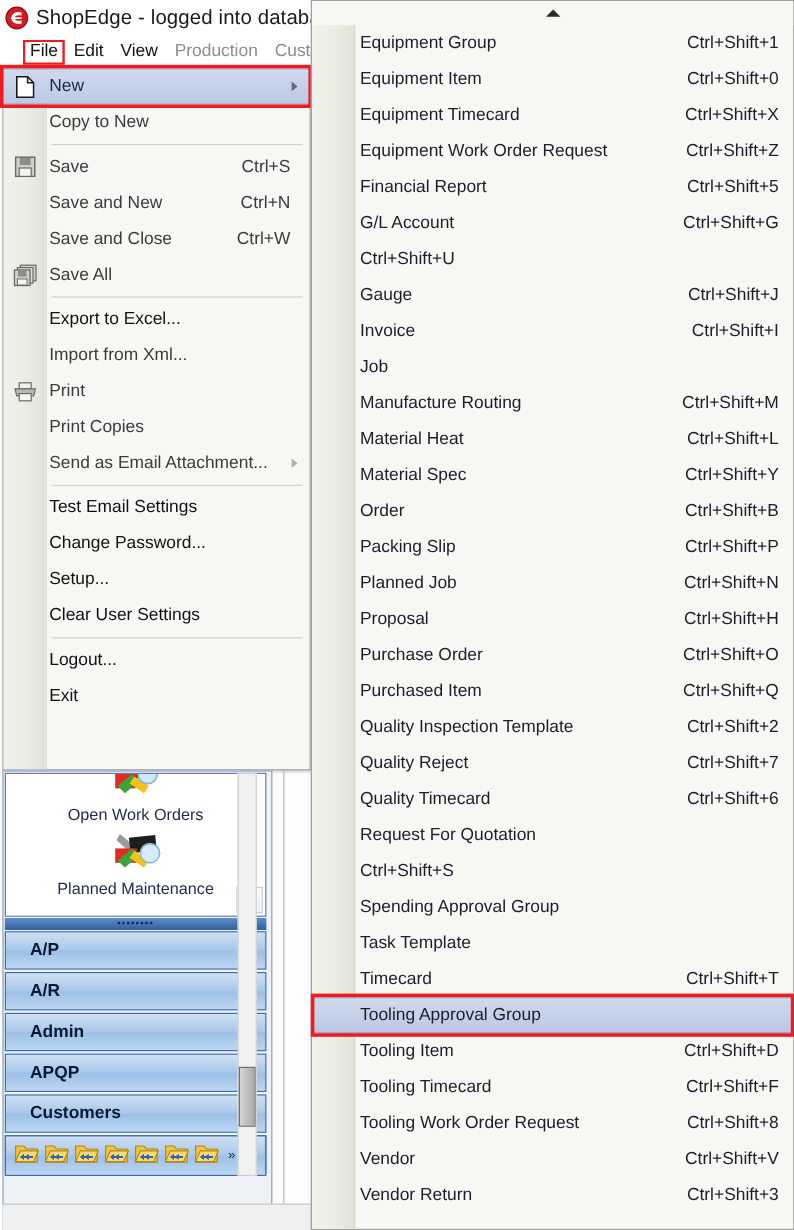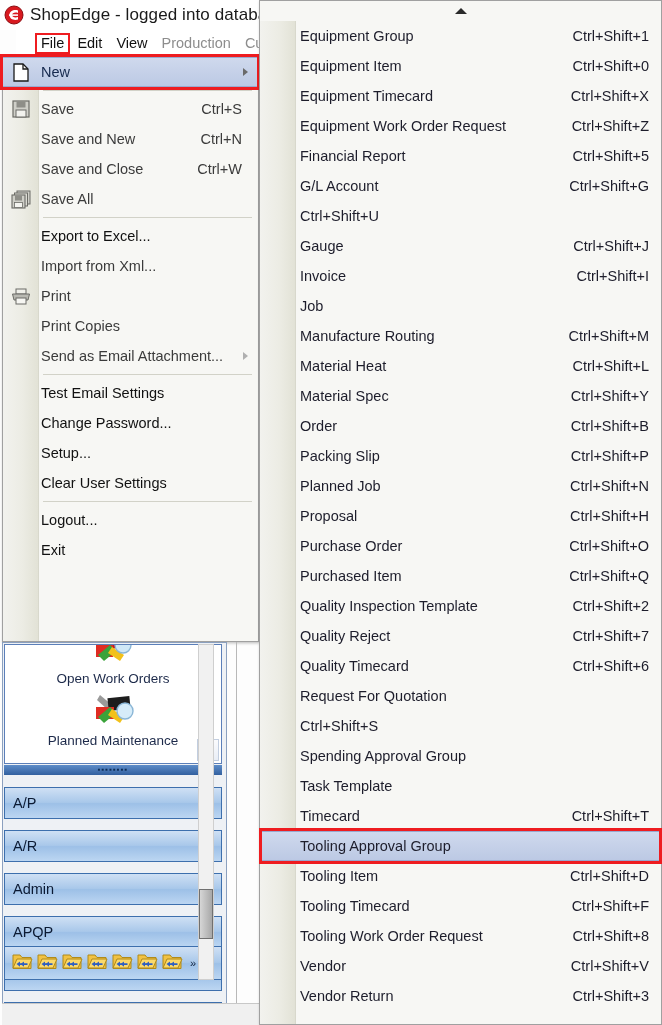--- a/index.html
+++ b/index.html
@@ -27,21 +27,21 @@
     width: 20px; height: 20px; flex: 0 0 20px; position: relative; margin-right: 6px;
   }
   .logo svg { display:block; }
   .title-text {
     font-size: 17px; color: #1a1a1a; white-space: nowrap;
     letter-spacing: .1px;
   }
   .menubar {
     position: absolute; left: 0; top: 30px; width: 260px; height: 26px;
     background: #ffffff;
-    display: flex; align-items: center; padding-left: 19px; margin-left: 16px;
+    display: flex; align-items: center; padding-left: 19px;
   }
   .menubar-item {
     font-size: 14.5px; color: #111; padding: 2px 7px 3px 7px; white-space: nowrap;
   }
   .menubar-item.dim { color: #8d8d8d; }
   .menubar-item.hl-box {
     color: #111;
     box-shadow: 0 0 0 2px #ee1c20 inset;
     padding: 2px 6px 3px 6px;
   }
@@ -151,22 +151,22 @@
     position: absolute; left: 1px; top: 122px; width: 218px; height: 10px;
     background: linear-gradient(to bottom, #5d8cc8, #32609f);
     display: flex; align-items: center; justify-content: center;
   }
   .nav-splitter .dots { letter-spacing: 1px; font-size: 8px; color: #0c2c55; line-height: 6px; }
   .nav-buttons { position: absolute; left: 1px; top: 133px; width: 218px; }
   .nav-btn {
     height: 32px; margin-bottom: 2px;
     background: linear-gradient(to bottom, #cfe0f4 0%, #a9c8ea 48%, #9dc0e7 52%, #bcd6f2 100%);
     border: 1px solid #3d6fad;
-    display: flex; align-items: center; padding-left: 8px;
-    font-size: 14.5px; font-weight: normal; color: #0b1a33; margin-top: 11px;
+    display: flex; align-items: center; padding-left: 20px;
+    font-size: 14.5px; font-weight: bold; color: #0b1a33;
   }
   .nav-overflow {
     position: absolute; left: 1px; top: 303px; width: 218px; height: 34px;
     background: linear-gradient(to bottom, #cfe0f4 0%, #a9c8ea 48%, #9dc0e7 52%, #bcd6f2 100%);
     border: 1px solid #3d6fad;
     display: flex; align-items: center; padding-left: 6px;
   }
   .folder-ico { margin-right: 3px; display:block; }
   .overflow-chev {
     margin-left: 4px; font-size: 11px; color: #12233f; line-height: 8px; text-align:center;
@@ -221,20 +221,23 @@
           <div class="menu-item enabled selected">
             <span class="mi-icon">
               <svg width="16" height="19" viewBox="0 0 16 19">
                 <path d="M1 1 h9 l5 5 v12 h-14 z" fill="#ffffff" stroke="#1a1a1a" stroke-width="1.3"></path>
                 <path d="M10 1 v5 h5" fill="none" stroke="#1a1a1a" stroke-width="1.3"></path>
               </svg>
             </span>
             <span class="mi-label">New</span>
             <span class="mi-arrow"></span>
           </div>
+          <div class="menu-item disabled">
+            <span class="mi-label">Copy to New</span>
+          </div>
           <div class="menu-sep"></div>
           <div class="menu-item disabled">
             <span class="mi-icon">
               <svg width="18" height="18" viewBox="0 0 18 18">
                 <rect x="1" y="1" width="16" height="16" fill="#cfcfc8" stroke="#6b6b66" stroke-width="1.2"></rect>
                 <rect x="4.5" y="1.5" width="9" height="6" fill="#8e8e88"></rect>
                 <rect x="4" y="10" width="10" height="7" fill="#f2f2ee" stroke="#6b6b66" stroke-width="1"></rect>
               </svg>
             </span>
             <span class="mi-label">Save</span>

